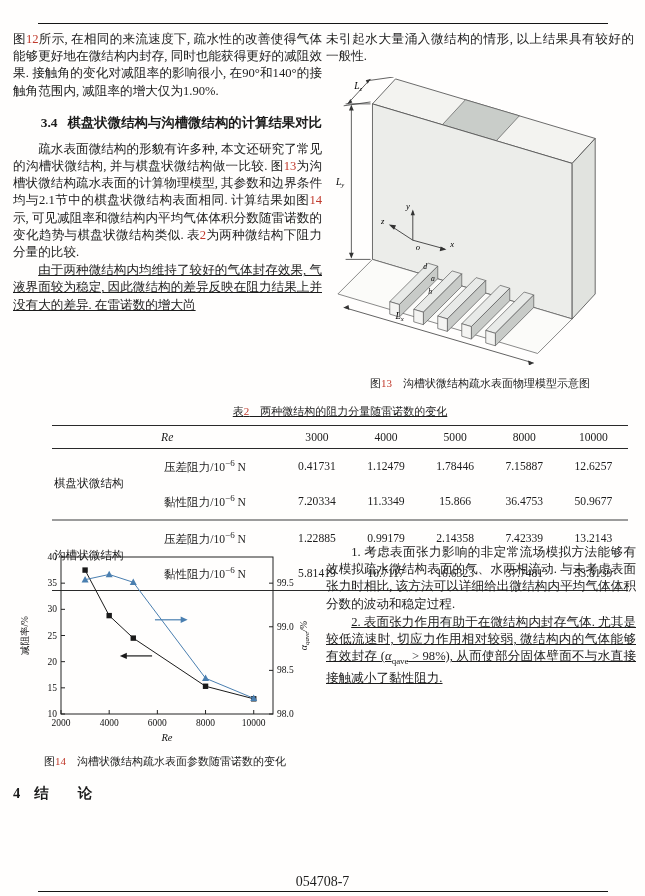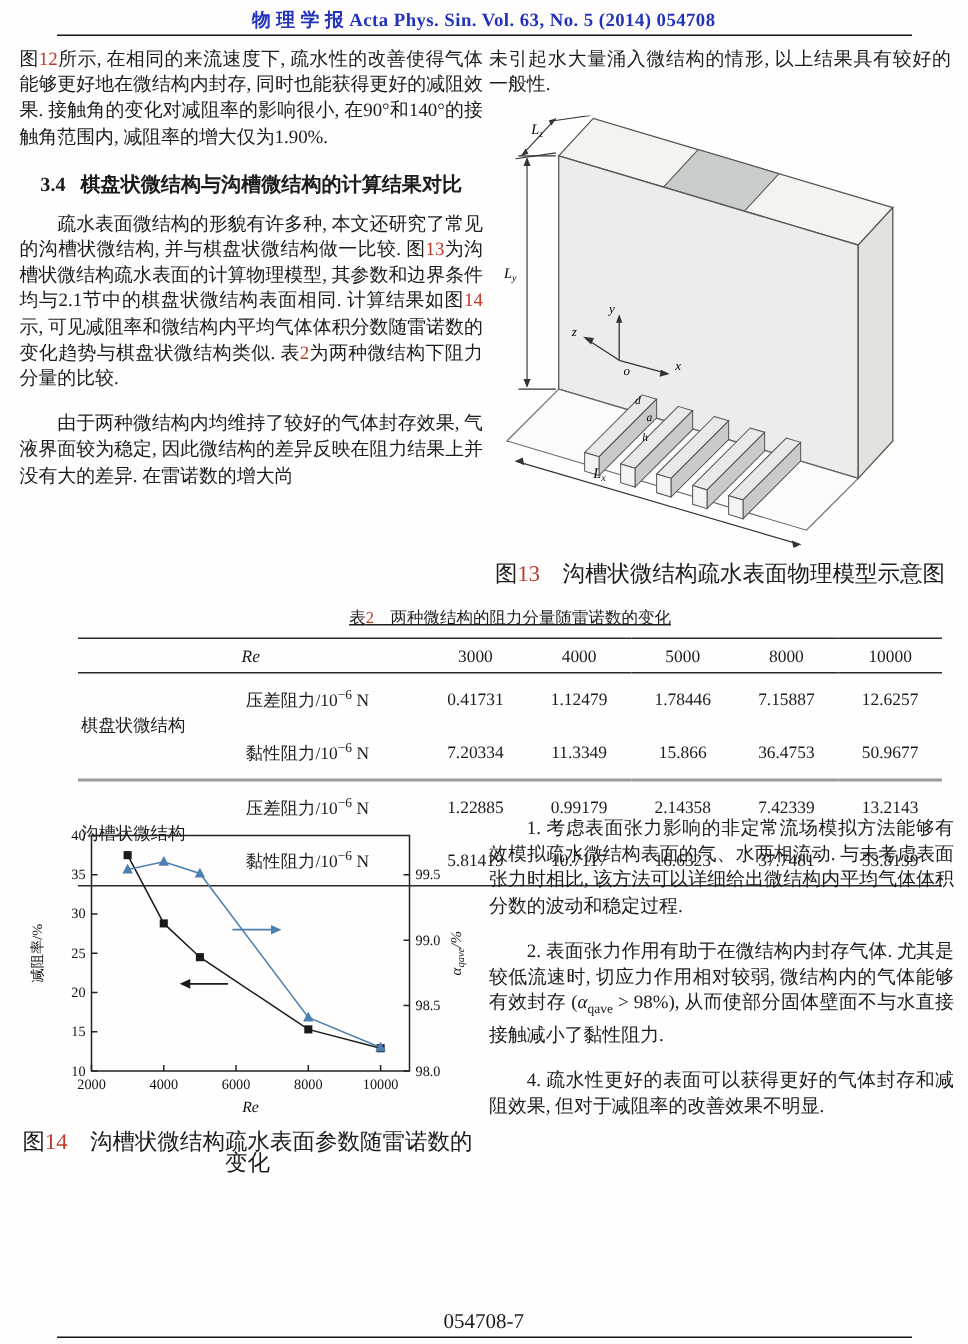--- a/index.html
+++ b/index.html
@@ -4,30 +4,30 @@
 <style>
   html,body{margin:0;padding:0;background:#fff;}
   #page{position:relative;width:645px;height:896px;background:#fffefd;overflow:hidden;
         font-family:"Liberation Serif","DejaVu Serif",serif;color:#1c1c1c;}
   .hdr{position:absolute;top:5px;left:0;width:100%;text-align:center;
        font-size:12.5px;font-weight:bold;color:var(--blue,#2233bb);letter-spacing:.3px;}
   .rule{position:absolute;left:38px;width:570px;border-top:1.6px solid #151515;}
   .col{position:absolute;font-size:12.6px;line-height:17.2px;text-align:justify;}
   .para{margin:0 0 0 0;text-indent:2em;}
   .para.cont{text-indent:0;}
-  .para + .para{margin-top:13px;}
+  .para + .para{margin-top:1px;text-decoration:underline;}
   h3.sec{font-size:13.4px;font-weight:bold;margin:13px 0 9px 0;
-         padding-left:32px;text-indent:-32px;line-height:19px;text-align:center;}
+         padding-left:32px;text-indent:-32px;line-height:19px;text-align:right;}
   h3.sec .num{margin-right:10px;}
   h2.sec4{font-size:14.5px;font-weight:bold;margin:0 0 12px 0;text-align:left;}
   h2.sec4 .num{margin-right:14px;}
   .run-red{color:var(--red,#c0392b);}
   .run-i{font-style:italic;}
   sub,sup{font-size:9px;}
-  .caption{font-size:15px;text-align:center;margin-top:5px;line-height:14px;}
+  .caption{font-size:11px;text-align:center;margin-top:5px;line-height:14px;}
   
   #table-block{position:absolute;left:52px;top:404px;width:576px;}
   .tcap{font-size:11px;text-align:center;margin-bottom:6px;text-decoration:underline;}
   table.rtable{width:100%;border-collapse:collapse;border-top:1.6px solid #2a2a2a;
                border-bottom:1.6px solid #2a2a2a;font-size:11.6px;}
   table.rtable th{font-weight:normal;border-bottom:1px solid #2a2a2a;padding:5px 2px 4px;}
   table.rtable td{padding:9px 2px;text-align:center;}
   table.rtable .re-h{font-style:italic;}
   table.rtable td.glabel{text-align:left;}
   table.rtable td.measure{text-align:left;padding-left:14px;}
@@ -38,21 +38,20 @@
   #sec4-block{position:absolute;left:13px;top:785px;width:309px;font-size:12.6px;line-height:17.2px;text-align:justify;}
   #col-right-lower{top:544px;}
   .ftr{position:absolute;top:874px;left:0;width:100%;text-align:center;font-size:14px;}
   svg text{font-family:"Liberation Serif","DejaVu Serif",serif;}
 </style>
 </head>
 <body>
 
 <div id="page">
 
-  <div class="hdr">物 理 学 报   Acta Phys. Sin.   Vol. 63, No. 5 (2014)   054708</div>
   <div class="rule" style="top:23px;"></div>
 
   <div class="col" style="left:13px;top:31px;width:309px;">
     <p class="para cont"><span>图</span><span class="run-red">12</span><span>所示, 在相同的来流速度下, 疏水性的改善使得气体能够更好地在微结构内封存, 同时也能获得更好的减阻效果. 接触角的变化对减阻率的影响很小, 在90°和140°的接触角范围内, 减阻率的增大仅为1.90%.</span></p>
     <h3 class="sec"><span class="num">3.4</span><span>棋盘状微结构与沟槽微结构的计算结果对比</span></h3>
     <p class="para"><span>疏水表面微结构的形貌有许多种, 本文还研究了常见的沟槽状微结构, 并与棋盘状微结构做一比较. 图</span><span class="run-red">13</span><span>为沟槽状微结构疏水表面的计算物理模型, 其参数和边界条件均与2.1节中的棋盘状微结构表面相同. 计算结果如图</span><span class="run-red">14</span><span>示, 可见减阻率和微结构内平均气体体积分数随雷诺数的变化趋势与棋盘状微结构类似. 表</span><span class="run-red">2</span><span>为两种微结构下阻力分量的比较.</span></p>
     <p class="para"><span>由于两种微结构内均维持了较好的气体封存效果, 气液界面较为稳定, 因此微结构的差异反映在阻力结果上并没有大的差异. 在雷诺数的增大尚</span></p>
   </div>
 
   <div class="col" style="left:326px;top:31px;width:308px;">
@@ -255,24 +254,24 @@
         <line x1="139.95454545454544" y1="70.8" x2="167.6590909090909" y2="70.8" stroke="#4a7fb0" stroke-width="1.2"></line>
         <path d="M172.6590909090909,70.8 L165.6590909090909,67.6 L165.6590909090909,74 Z" fill="#4a7fb0"></path>
         <text x="152" y="192" text-anchor="middle" font-size="10.5" font-style="italic" fill="#111">Re</text>
         <text x="13" y="86.5" transform="rotate(-90 13 86.5)" text-anchor="middle" font-size="9.5" fill="#111">减阻率/%</text>
         <text x="292" y="86.5" transform="rotate(-90 292 86.5)" text-anchor="middle" font-size="10" font-style="italic" fill="#111"><tspan>α</tspan><tspan font-size="7" dy="2">qave</tspan><tspan font-size="10" dy="-2">/%</tspan></text>
       </svg>
     <div class="caption"><span>图</span><span class="run-red">14</span><span>　沟槽状微结构疏水表面参数随雷诺数的变化</span></div>
   </div>
 
   <div id="sec4-block">
+    <h2 class="sec4"><span class="num">4</span><span>结　　论</span></h2>
   </div>
 
   <div class="col" id="col-right-lower" style="left:326px;width:310px;">
     <p class="para"><span>1. 考虑表面张力影响的非定常流场模拟方法能够有效模拟疏水微结构表面的气、水两相流动. 与未考虑表面张力时相比, 该方法可以详细给出微结构内平均气体体积分数的波动和稳定过程.</span></p>
     <p class="para"><span>2. 表面张力作用有助于在微结构内封存气体. 尤其是较低流速时, 切应力作用相对较弱, 微结构内的气体能够有效封存 (</span><span class="run-i">α</span><sub>qave</sub><span> &gt; 98%), 从而使部分固体壁面不与水直接接触减小了黏性阻力.</span></p>
-    <p class="para"><span>4. 疏水性更好的表面可以获得更好的气体封存和减阻效果, 但对于减阻率的改善效果不明显.</span></p>
   </div>
 
   <div class="ftr">054708-7</div>
   <div class="rule" style="top:891px;"></div>
 
 </div>
 
 </body></html>

